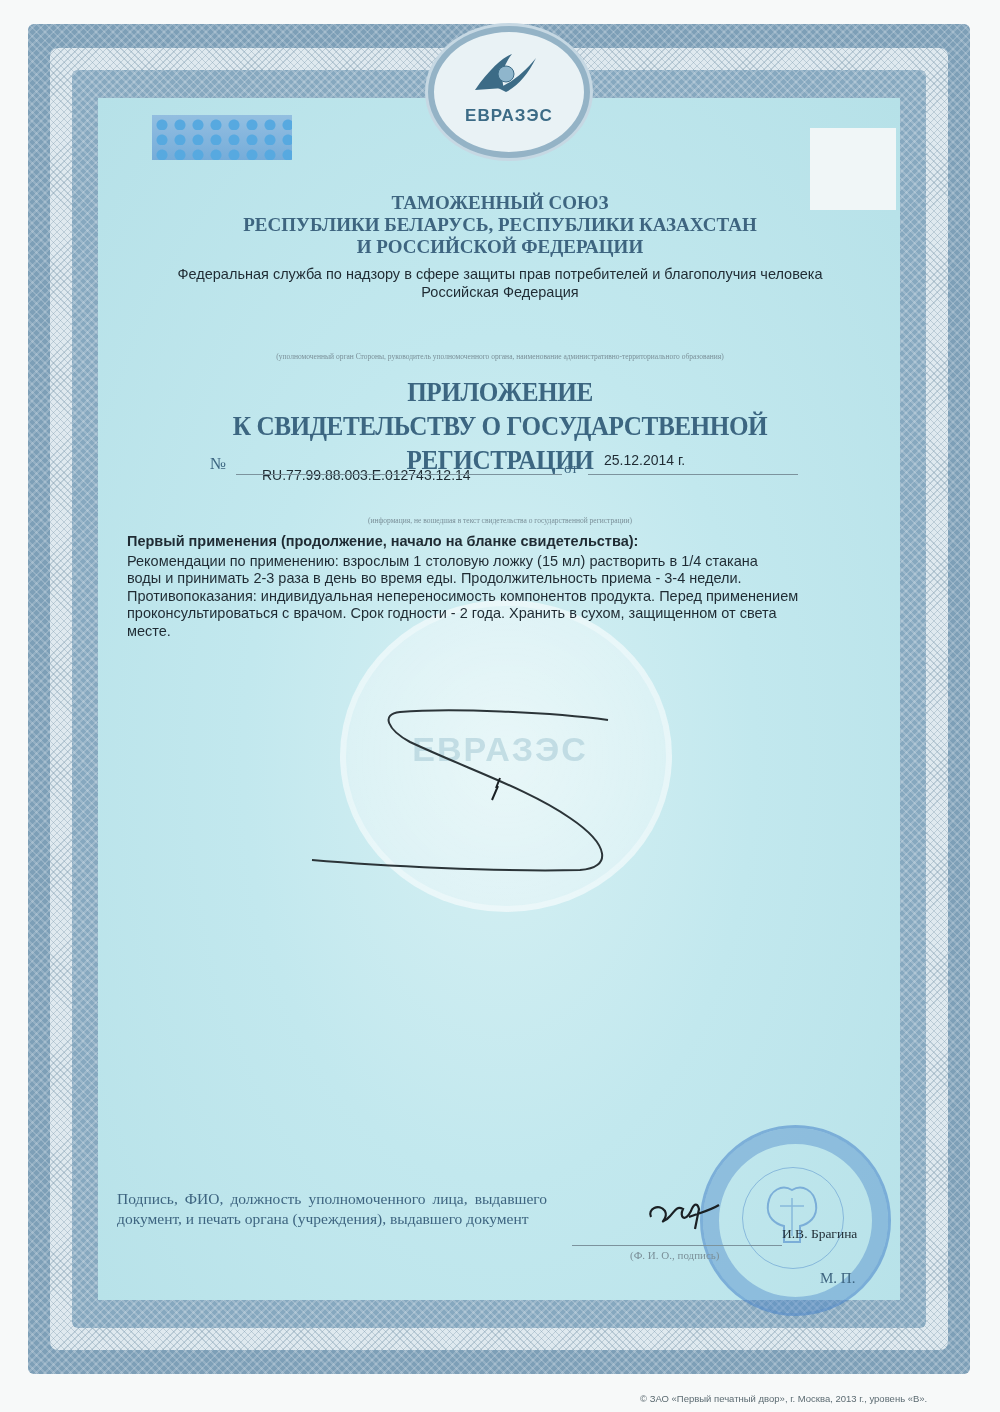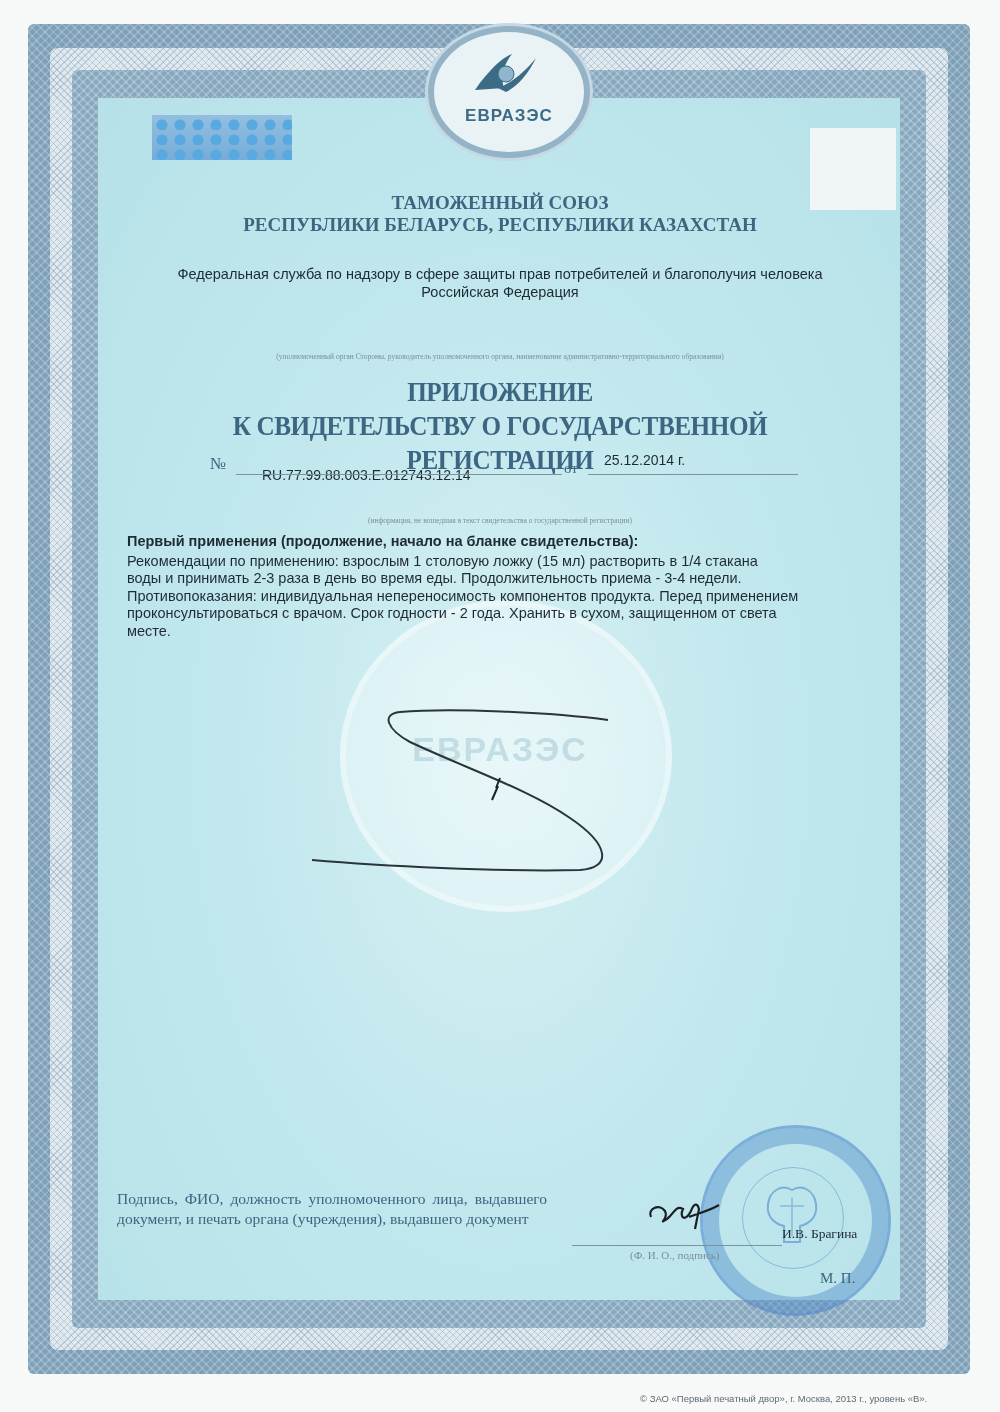--- a/index.html
+++ b/index.html
@@ -80,20 +80,21 @@
 <svg class="logo-mark" viewBox="0 0 70 50">
   <path d="M5 42 C20 20 35 8 42 6 C34 16 30 28 34 40 Z" fill="#3c6b86"></path>
   <path d="M28 40 C40 36 55 24 66 10 C58 26 48 38 36 44 Z" fill="#3c6b86"></path>
   <circle cx="36" cy="26" r="8" fill="#8fb6cc" stroke="#3c6b86" stroke-width="1"></circle>
 </svg>
 <div class="logo-text">ЕВРАЗЭС</div>
 
 <div class="center h-serif t1">
   <div>ТАМОЖЕННЫЙ СОЮЗ</div>
   <div>РЕСПУБЛИКИ БЕЛАРУСЬ, РЕСПУБЛИКИ КАЗАХСТАН</div>
+  <div>И РОССИЙСКОЙ ФЕДЕРАЦИИ</div>
 </div>
 
 <div class="center sub s1">
   <div>Федеральная служба по надзору в сфере защиты прав потребителей и благополучия человека</div>
   <div>Российская Федерация</div>
 </div>
 
 <div class="center tiny tiny1">(уполномоченный орган Стороны, руководитель уполномоченного органа, наименование административно-территориального образования)</div>
 
 <div class="center title">

